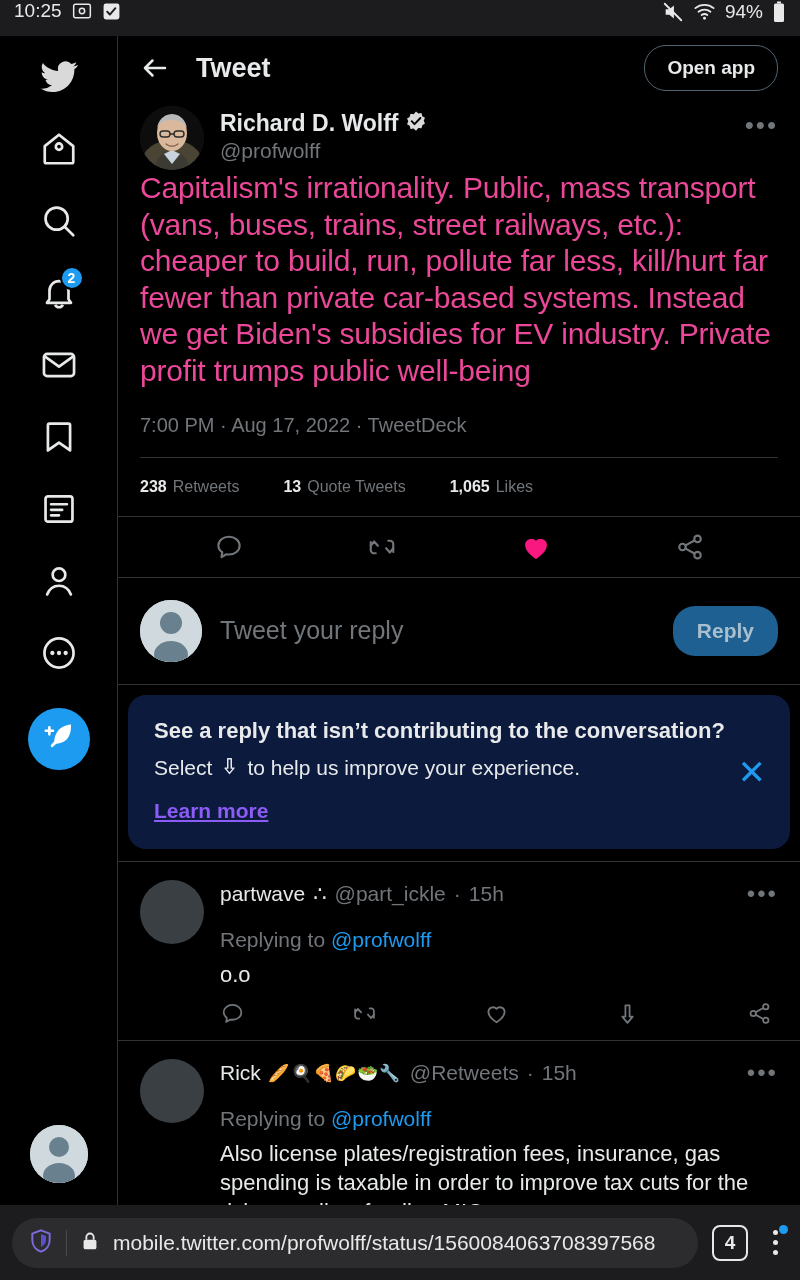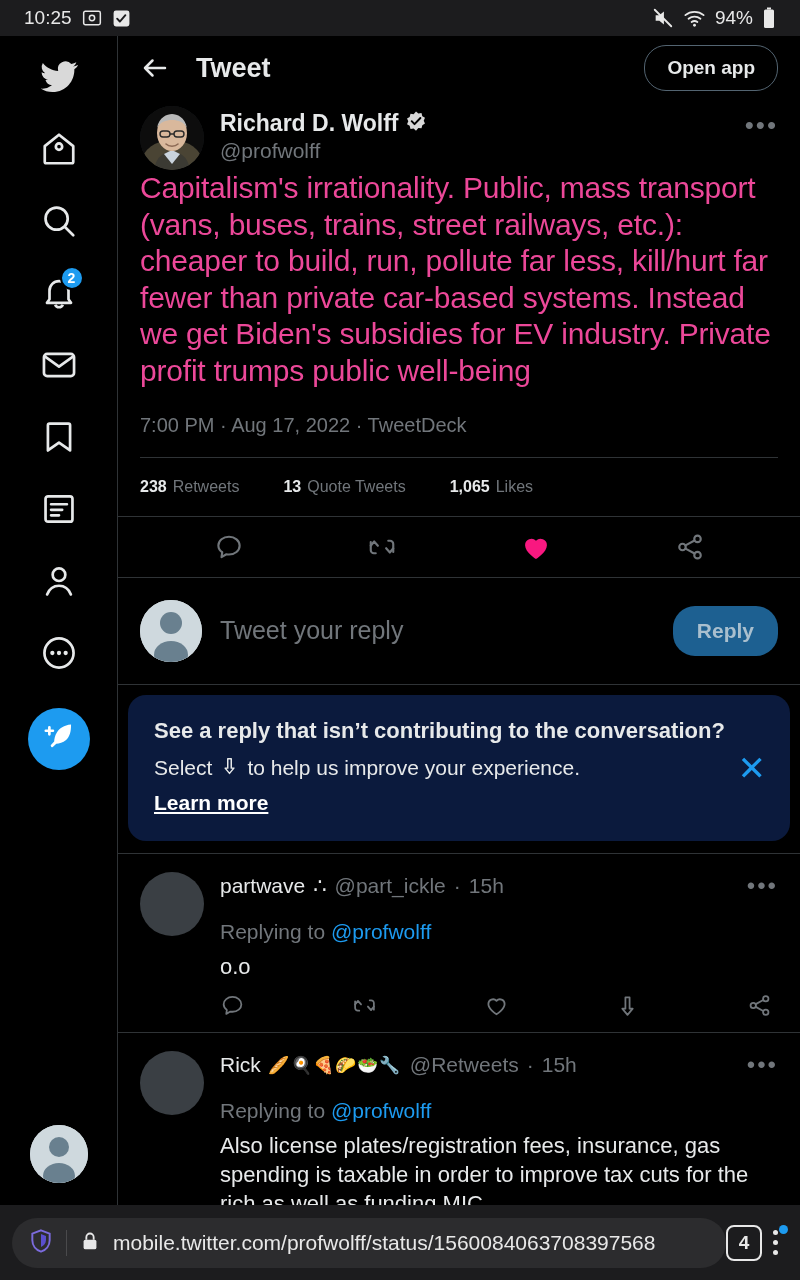--- a/index.html
+++ b/index.html
@@ -8,21 +8,21 @@
     background:#000;
     font-family:"Liberation Sans", sans-serif;
     overflow:hidden;
   }
   .screen { position:relative; width:800px; height:1280px; background:#000; }
 
   
   .statusbar {
     position:absolute; top:0; left:0; width:800px; height:36px;
     background:#1c1c1e; color:#e8e8e8;
-    display:flex; align-items:center; padding:0 24px;
+    display:flex; align-items:flex-start; padding:0 14px;
     font-size:19px;
   }
   .sb-left { display:flex; align-items:center; gap:10px; }
   .sb-right { margin-left:auto; display:flex; align-items:center; gap:9px; }
   .sb-icon { display:flex; align-items:center; }
   .sb-batt-text { font-size:19px; letter-spacing:0; }
 
   
   .sidebar {
     position:absolute; left:0; top:36px; width:118px; height:1169px;
@@ -136,22 +136,22 @@
     padding:22px 26px 26px 26px; position:relative;
   }
   .banner-title {
     font-size:22px; font-weight:700; color:#e7e9ea; line-height:1.3;
   }
   .banner-sub {
     margin-top:10px; font-size:21px; color:#e7e9ea;
     display:flex; align-items:center; gap:7px; flex-wrap:wrap;
   }
   .banner-link {
-    display:inline-block; margin-top:10px; font-size:21px; font-weight:700;
-    color:#ffffff; text-decoration:underline;
+    display:inline-block; margin-top:18px; font-size:21px; font-weight:700;
+    color:#8b5cf6; text-decoration:underline;
   }
   .banner-close {
     position:absolute; right:24px; top:50%; transform:translateY(-50%);
     color:#1d9bf0; font-size:34px; line-height:1;
   }
 
   
   .reply {
     display:flex; gap:16px; padding:18px 22px 6px 22px;
     border-top:1px solid #2f3336;
@@ -175,21 +175,21 @@
   }
   .reply-actions {
     display:flex; justify-content:space-between; align-items:center;
     padding:12px 6px 8px 0; max-width:560px;
   }
 
   
   .browserbar {
     position:absolute; left:0; bottom:0; width:800px; height:75px;
     background:#1c1c1e; display:flex; align-items:center;
-    padding:16px 12px; gap:0;
+    padding:16px 12px; gap:14px;
   }
   .urlbar {
     flex:1; height:50px; background:#2c2c2e; border-radius:25px;
     display:flex; align-items:center; padding:0 16px; gap:12px;
   }
   .url-sep { width:1px; height:26px; background:#4a4a4c; }
   .url-text {
     font-size:21px; color:#e8e8e8; white-space:nowrap;
     overflow:hidden; text-overflow:ellipsis;
   }

